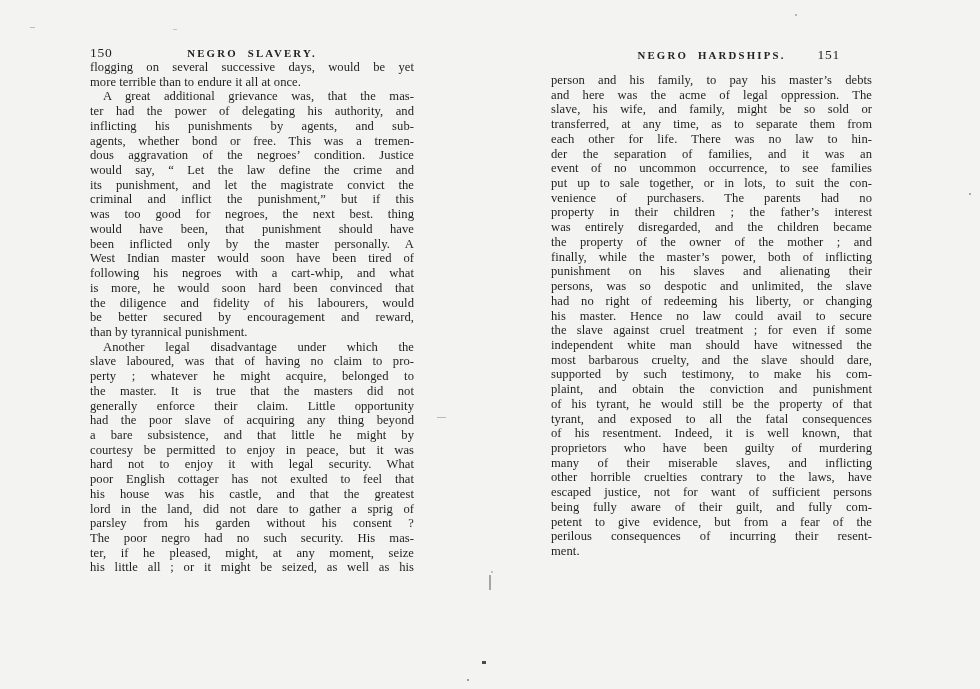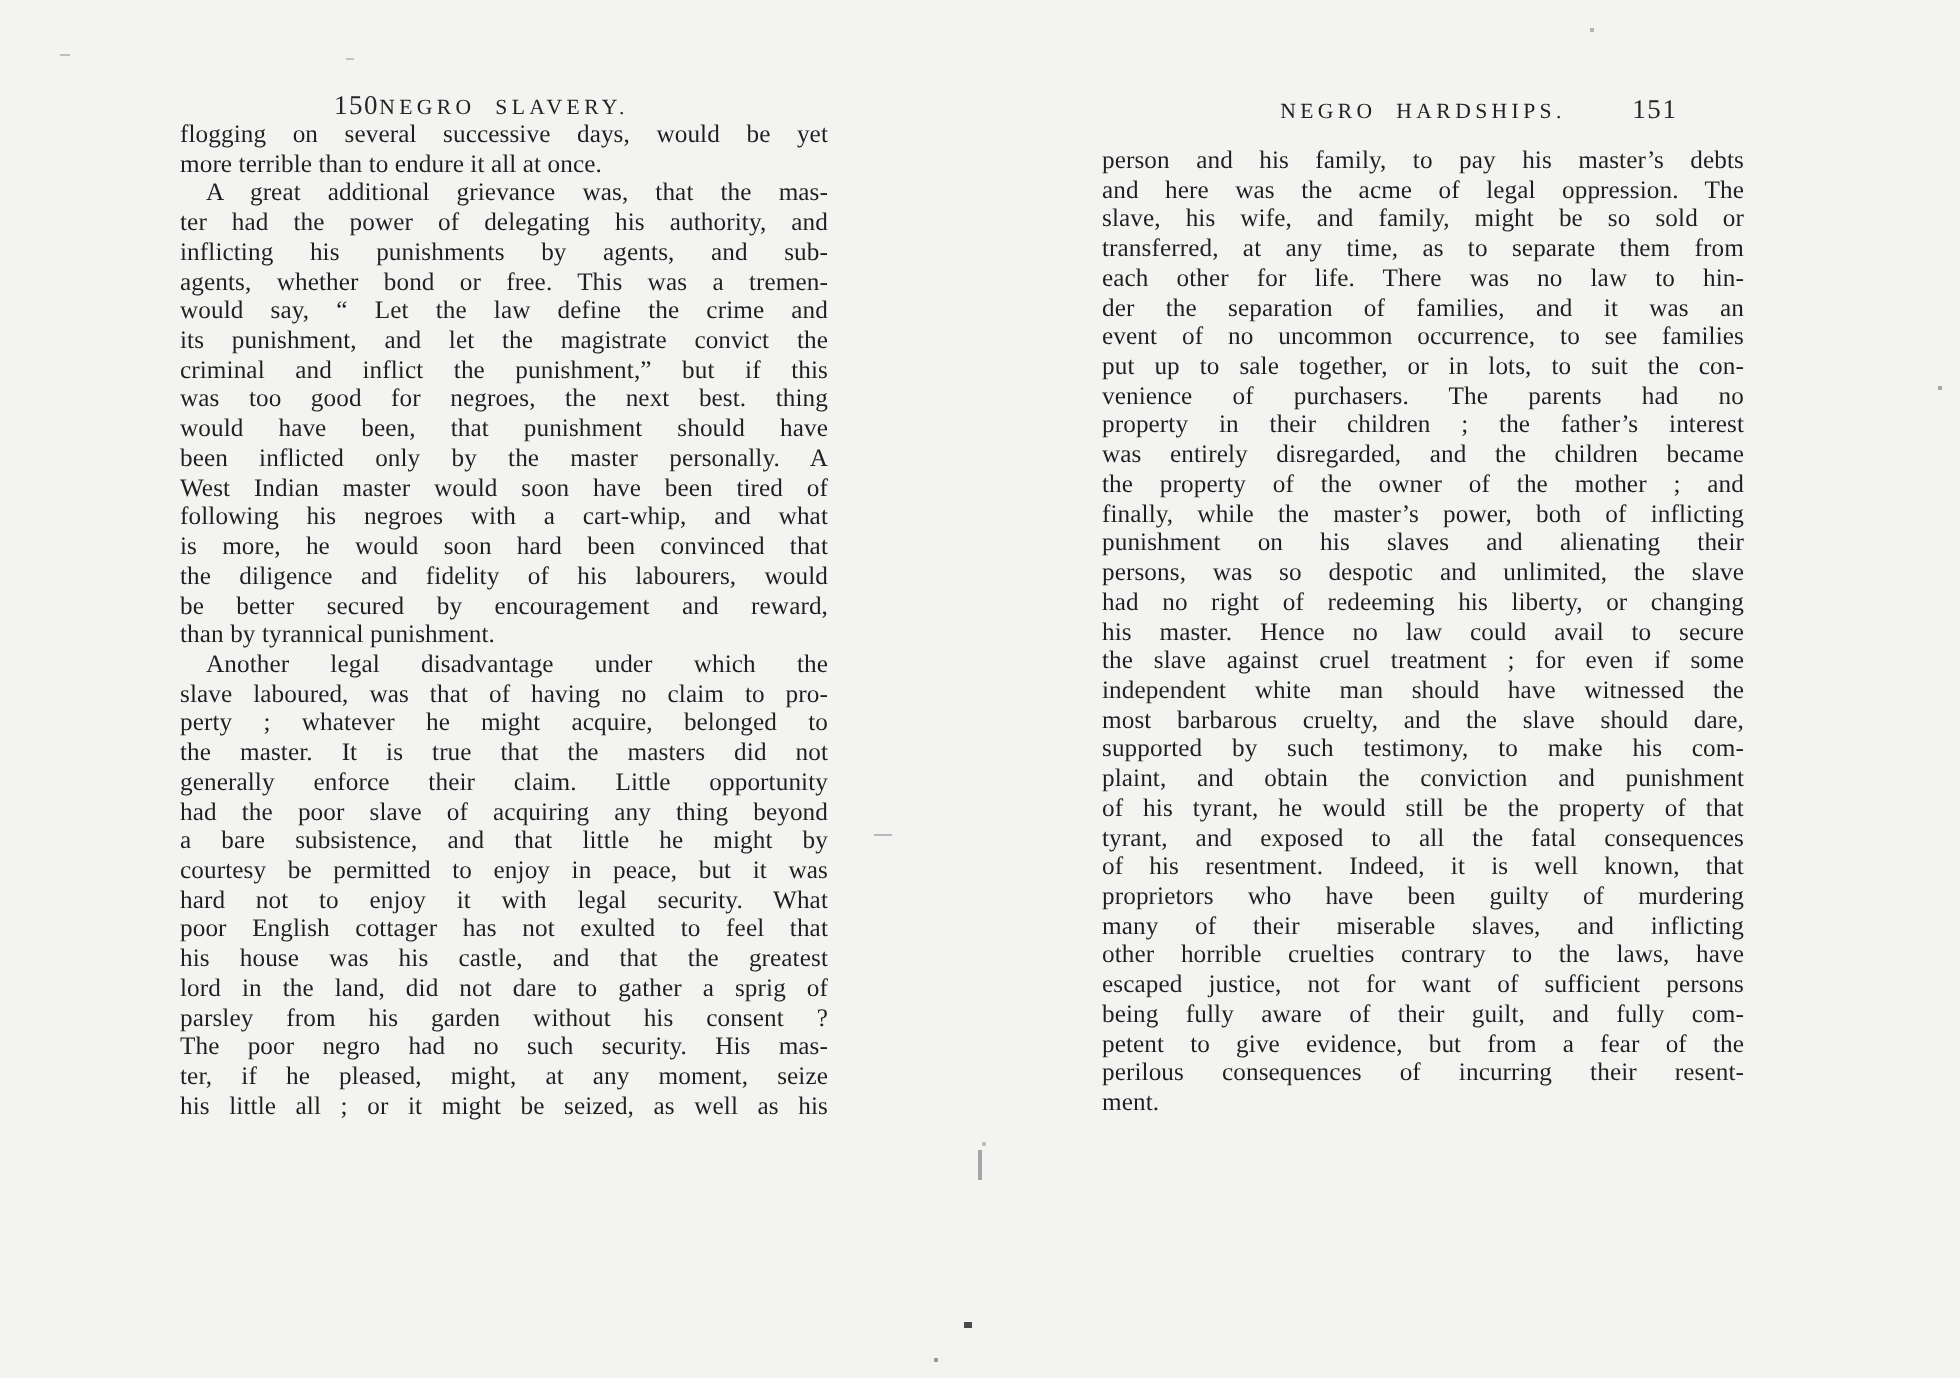--- a/index.html
+++ b/index.html
@@ -29,26 +29,26 @@
     display: grid;
     grid-template-columns: 1fr auto 1fr;
     align-items: baseline;
     height: 15px;
   }
   .page-number {
     font-size: 13.5px;
     letter-spacing: 0.8px;
     color: #262626;
   }
-  .page.left  .page-number { grid-column: 1; text-align: right; }
+  .page.left  .page-number { grid-column: 1; text-align: left; }
   .page.right .page-number { grid-column: 3; text-align: center; }
   .running-head {
     grid-column: 2;
     font-size: 10.8px;
-    font-weight: normal;
+    font-weight: bold;
     letter-spacing: 2.2px;
     word-spacing: 5px;
     color: #222;
     white-space: nowrap;
   }
   .page.left  .head-spacer-r { grid-column: 3; }
   .page.right .head-spacer-l { grid-column: 1; }
 
   .text-block {
     font-size: 12.6px;
@@ -81,20 +81,21 @@
       <span class="running-head">NEGRO SLAVERY.</span>
       <span class="head-spacer-r"></span>
     </header>
     <div class="text-block">
         <div class="line">flogging on several successive days, would be yet</div>
         <div class="line end">more terrible than to endure it all at once.</div>
         <div class="line indent">A great additional grievance was, that the mas-</div>
         <div class="line">ter had the power of delegating his authority, and</div>
         <div class="line">inflicting his punishments by agents, and sub-</div>
         <div class="line">agents, whether bond or free.  This was a tremen-</div>
+        <div class="line">dous aggravation of the negroes’ condition.  Justice</div>
         <div class="line">would say, “ Let the law define the crime and</div>
         <div class="line">its punishment, and let the magistrate convict the</div>
         <div class="line">criminal and inflict the punishment,” but if this</div>
         <div class="line">was too good for negroes, the next best. thing</div>
         <div class="line">would have been, that punishment should have</div>
         <div class="line">been inflicted only by the master personally.  A</div>
         <div class="line">West Indian master would soon have been tired of</div>
         <div class="line">following his negroes with a cart-whip, and what</div>
         <div class="line">is more, he would soon hard been convinced that</div>
         <div class="line">the diligence and fidelity of his labourers, would</div>

